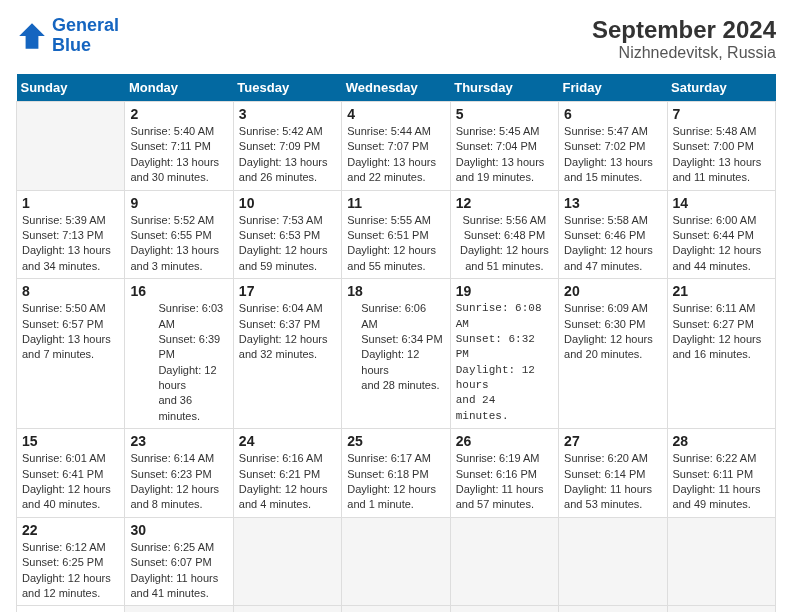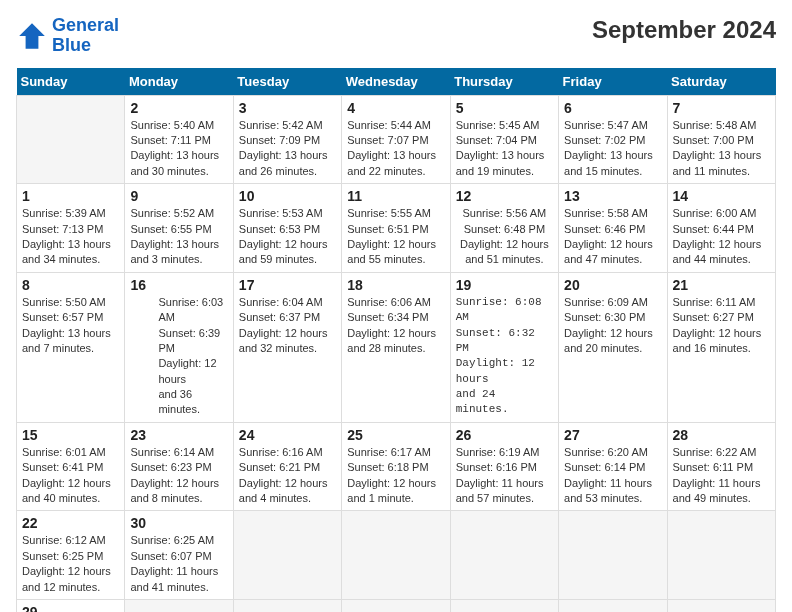--- a/index.html
+++ b/index.html
@@ -91,20 +91,21 @@
     <svg class="logo-icon" viewBox="0 0 40 40">
       <polygon points="20,4 36,20 28,20 28,36 12,36 12,20 4,20" fill="#1565c0"></polygon>
     </svg>
     <div class="logo-text">
       <div><span>General</span></div>
       <div><span style="color:#1565c0">Blue</span></div>
     </div>
   </div>
   <div class="title-block">
     <div class="month-title">September 2024</div>
+    <div class="location">Nizhnedevitsk, Russia</div>
   </div>
 </div>
 
 <table>
   <thead>
     <tr>
     <th>Sunday</th>
         <th>Monday</th>
         <th>Tuesday</th>
         <th>Wednesday</th>
@@ -169,21 +170,21 @@
         </td>
         <td>
           <span class="day-num">9</span>
           <div class="day-info" style="white-space: pre-line;">Sunrise: 5:52 AM
 Sunset: 6:55 PM
 Daylight: 13 hours
 and 3 minutes.</div>
         </td>
         <td>
           <span class="day-num">10</span>
-          <div class="day-info" style="white-space: pre-line;">Sunrise: 5:53 AM
+          <div class="day-info" style="white-space: pre-line;">Sunrise: 7:53 AM
 Sunset: 6:53 PM
 Daylight: 12 hours
 and 59 minutes.</div>
         </td>
         <td>
           <span class="day-num">11</span>
           <div class="day-info" style="white-space: pre-line;">Sunrise: 5:55 AM
 Sunset: 6:51 PM
 Daylight: 12 hours
 and 55 minutes.</div>
@@ -227,21 +228,21 @@
         </td>
         <td>
           <span class="day-num">17</span>
           <div class="day-info" style="white-space: pre-line;">Sunrise: 6:04 AM
 Sunset: 6:37 PM
 Daylight: 12 hours
 and 32 minutes.</div>
         </td>
         <td>
           <span class="day-num">18</span>
-          <div class="day-info" style="white-space: pre-line;">Sunrise: 6:06 AM
+          <div class="day-info" style="white-space: pre-line; margin-left: 14px;">Sunrise: 6:06 AM
 Sunset: 6:34 PM
 Daylight: 12 hours
 and 28 minutes.</div>
         </td>
         <td>
           <span class="day-num">19</span>
           <div class="day-info" style="white-space: pre-line; font-family: Liberation Mono, monospace;">Sunrise: 6:08 AM
 Sunset: 6:32 PM
 Daylight: 12 hours
 and 24 minutes.</div>

